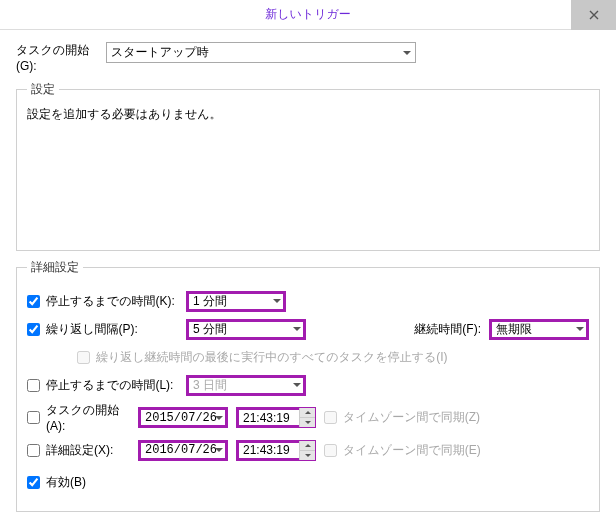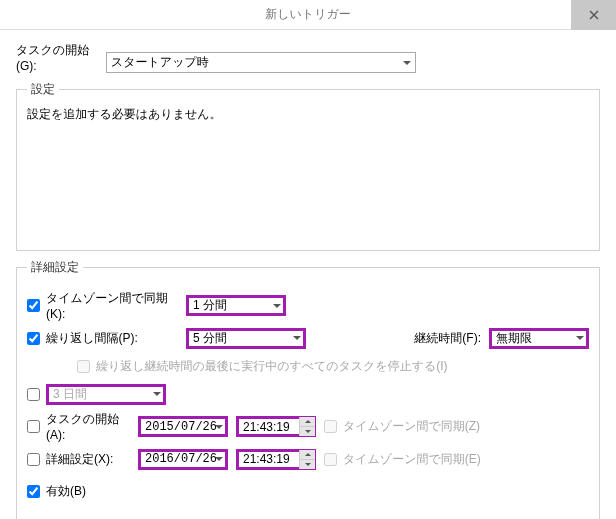--- a/index.html
+++ b/index.html
@@ -1,22 +1,22 @@
 <!DOCTYPE html>
 <html><head>
 <meta charset="utf-8">
 <style>
 * { box-sizing: border-box; margin: 0; padding: 0; }
 body { font-family: "MS UI Gothic", "Meiryo", sans-serif; font-size: 12px; background: #fff; width: 616px; height: 519px; overflow: hidden; }
 .titlebar { height: 30px; background: #fff; border-bottom: 1px solid #ddd; display: flex; align-items: center; position: relative; }
-.titlebar-title { position: absolute; left: 50%; transform: translateX(-50%); color: #737373; }
+.titlebar-title { position: absolute; left: 50%; transform: translateX(-50%); color: #6d28d9; }
 .close-btn { position: absolute; right: 0; top: 0; width: 45px; height: 30px; background: #c8c8c8; display: flex; align-items: center; justify-content: center; cursor: pointer; }
 .close-btn svg { width: 10px; height: 10px; }
 .content { padding: 12px 16px; }
-.row { display: flex; align-items: flex-end; }
+.row { display: flex; align-items: flex-start; }
 .start-label { width: 90px; }
 .start-select { width: 310px; height: 21px; border: 1px solid #a9a9a9; background: #fff; font-size: 12px; padding: 0 4px; }
 fieldset { border: 1px solid #d0d0d0; margin-top: 8px; padding: 8px 10px 8px 10px; }
 legend { padding: 0 4px; color: #333; }
 .settings-box { height: 170px; }
 .advanced-box { padding-bottom: 12px; }
 .adv-row { display: flex; align-items: center; margin: 6px 0; min-height: 22px; }
 input[type=checkbox] { width: 13px; height: 13px; margin-right: 6px; }
 .chk-label { display: inline-block; }
 .combo, .date-input, .time-input { border: 3px solid #a21caf; background: #fff; height: 21px; font-size: 12px; padding: 0 4px; }
@@ -62,21 +62,21 @@
   <fieldset class="settings-box">
     <legend>設定</legend>
     <div>設定を追加する必要はありません。</div>
   </fieldset>
 
   <fieldset class="advanced-box">
     <legend>詳細設定</legend>
 
     <div class="adv-row">
       <input type="checkbox" checked="" style="">
-      <span class="chk-label w140">タイムゾーン間で同期(K):</span>
+      <span class="chk-label w140">停止するまでの時間(K):</span>
       <div class="combo-wrap">
         <input class="combo" readonly="" value="1 分間" style="">
       </div>
     </div>
 
     <div class="adv-row">
       <input type="checkbox" checked="" style="">
       <span class="chk-label w140">繰り返し間隔(P):</span>
       <div class="combo-wrap">
         <input class="combo" style="width: 120px;" readonly="" value="5 分間">
@@ -87,20 +87,21 @@
       </div>
     </div>
 
     <div class="adv-row indent disabled">
       <input type="checkbox" disabled="" style="">
       <span class="chk-label">繰り返し継続時間の最後に実行中のすべてのタスクを停止する(I)</span>
     </div>
 
     <div class="adv-row">
       <input type="checkbox" style="">
+      <span class="chk-label w140">停止するまでの時間(L):</span>
       <div class="combo-wrap">
         <input class="combo disabled" style="width: 120px;" readonly="" value="3 日間">
       </div>
     </div>
 
     <div class="adv-row">
       <input type="checkbox" style="">
       <span class="chk-label" style="width:92px">タスクの開始(A):</span>
       <div class="combo-wrap">
         <input class="date-input" readonly="" value="2015/07/26" style="">

